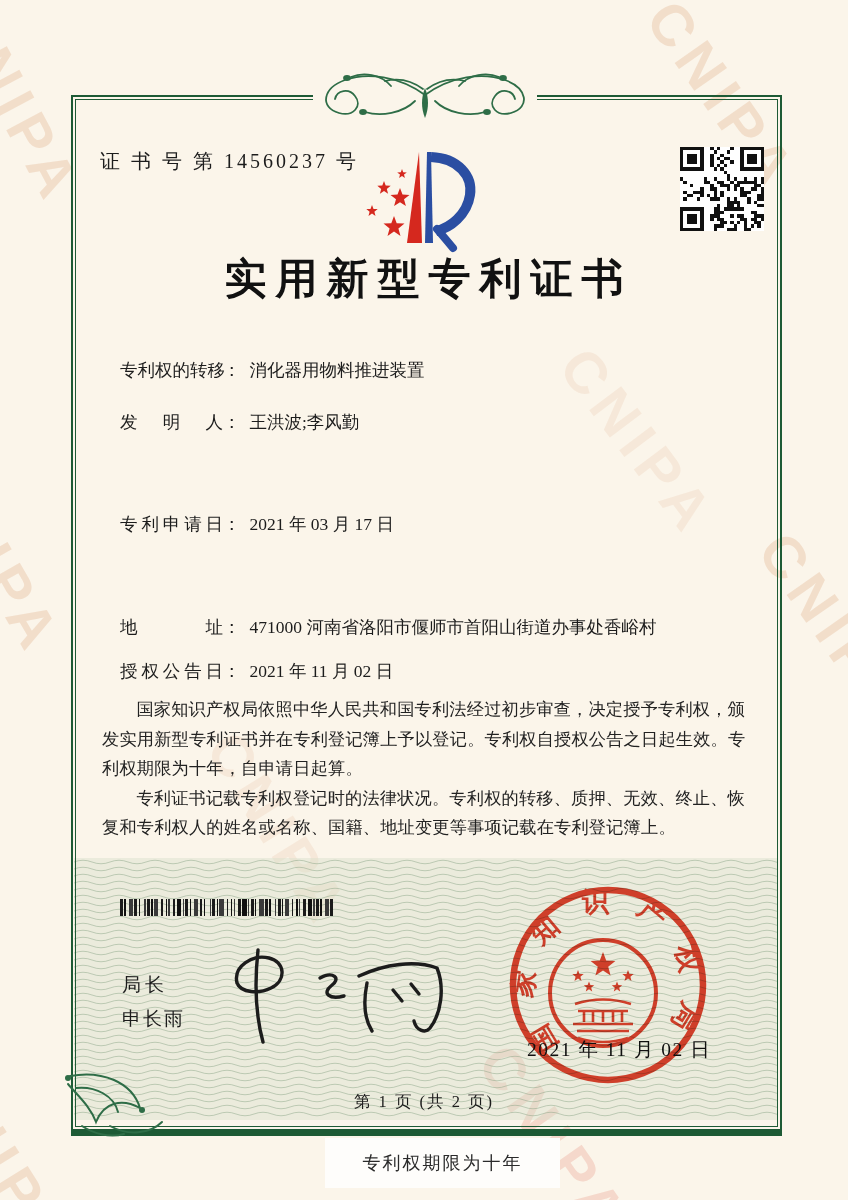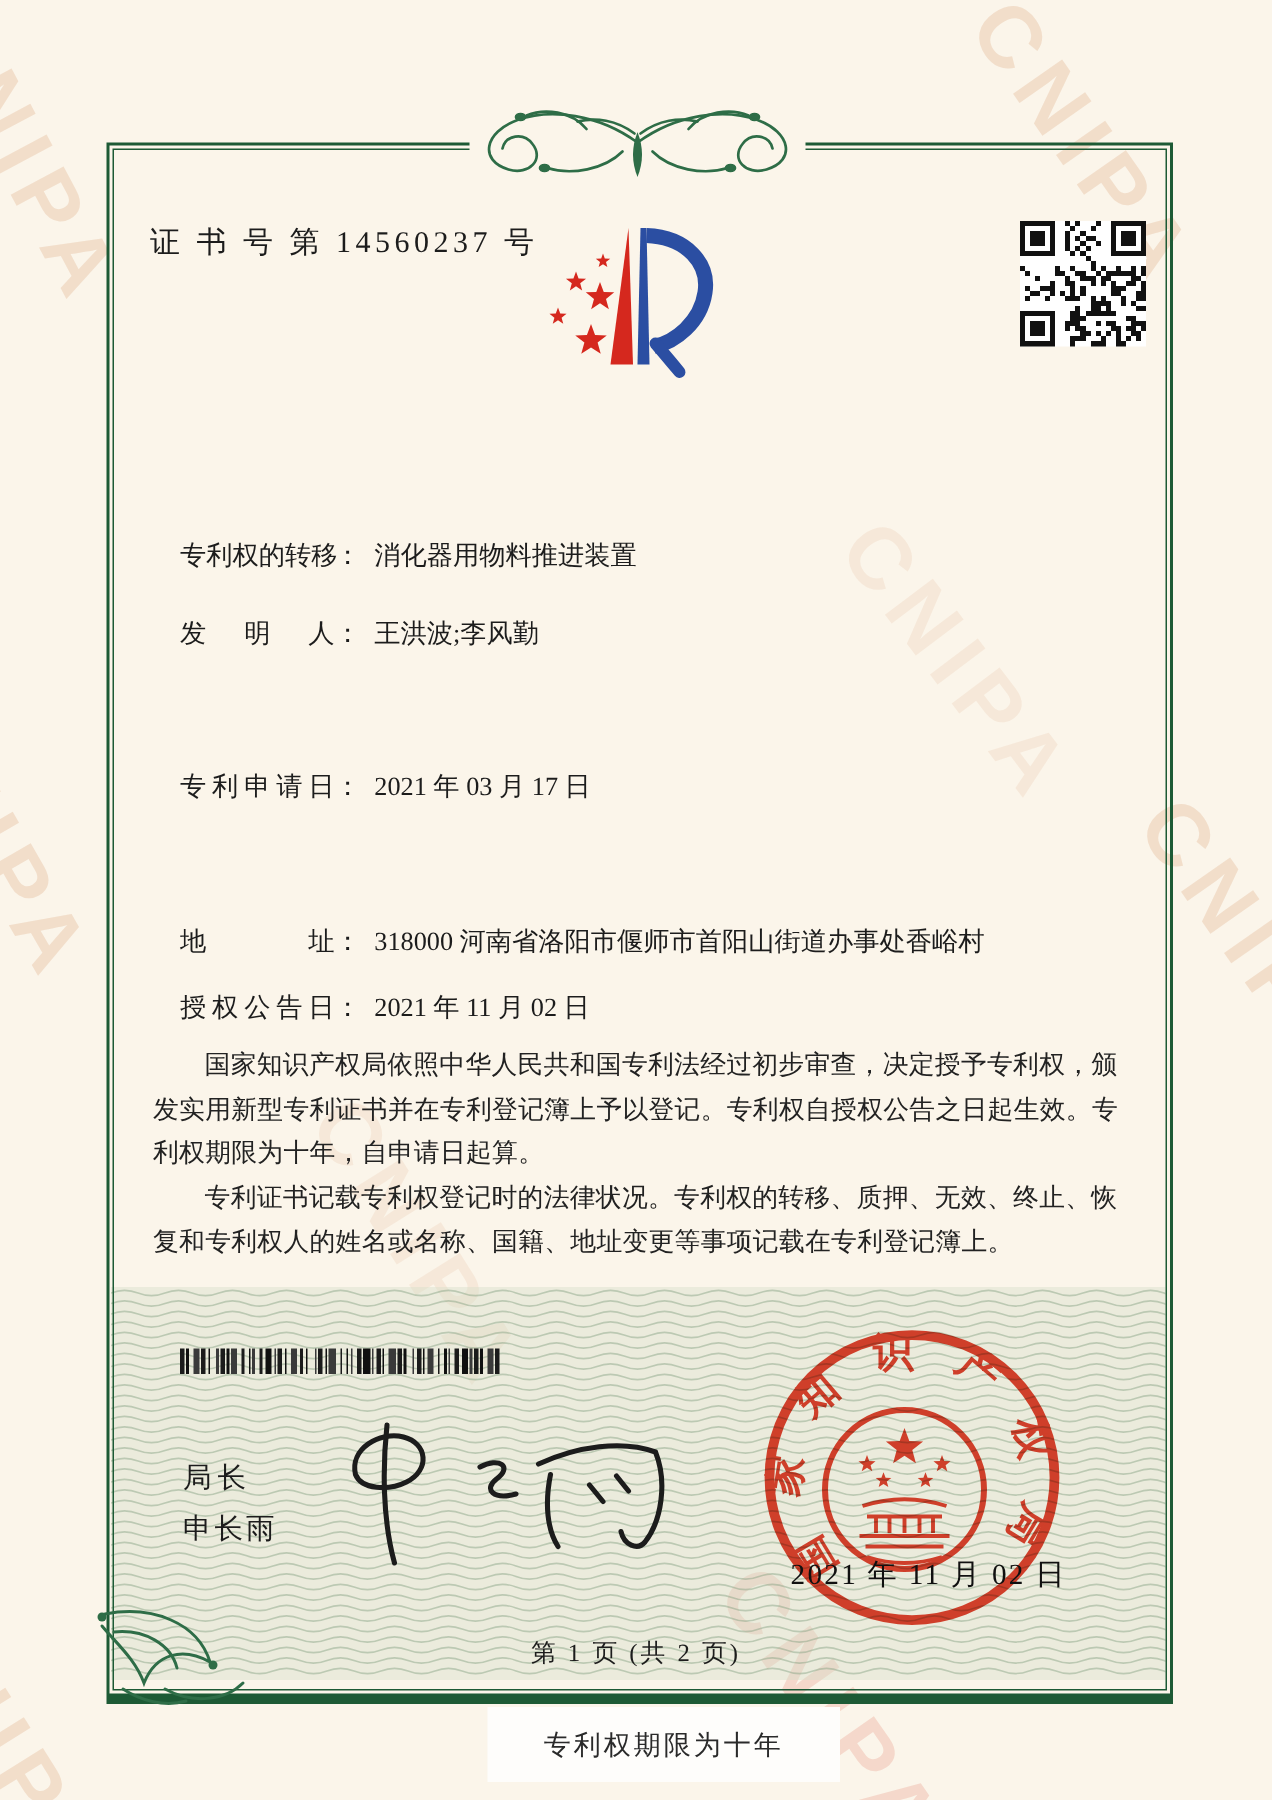--- a/index.html
+++ b/index.html
@@ -301,32 +301,33 @@
       <rect x="21" y="23" width="1" height="1" fill="#111"></rect>
       <rect x="23" y="23" width="1" height="1" fill="#111"></rect>
       <rect x="10" y="24" width="1" height="1" fill="#111"></rect>
       <rect x="14" y="24" width="1" height="1" fill="#111"></rect>
       <rect x="15" y="24" width="1" height="1" fill="#111"></rect>
       <rect x="16" y="24" width="1" height="1" fill="#111"></rect>
       <rect x="19" y="24" width="1" height="1" fill="#111"></rect>
       <rect x="20" y="24" width="1" height="1" fill="#111"></rect>
     </svg>
 
+  <div class="title">实用新型专利证书</div>
 
   <div class="row" style="top:358px">
     <span class="lbl">专利权的转移</span><span class="colon">：</span><span class="val">消化器用物料推进装置</span>
   </div>
   <div class="row" style="top:410px">
     <span class="lbl">发明人</span><span class="colon">：</span><span class="val">王洪波;李风勤</span>
   </div>
   <div class="row" style="top:512px">
     <span class="lbl">专利申请日</span><span class="colon">：</span><span class="val">2021 年 03 月 17 日</span>
   </div>
   <div class="row" style="top:615px">
-    <span class="lbl">地址</span><span class="colon">：</span><span class="val">318000 河南省洛阳市偃师市首阳山街道办事处香峪村</span>
+    <span class="lbl">地址</span><span class="colon">：</span><span class="val">471000 河南省洛阳市偃师市首阳山街道办事处香峪村</span>
   </div>
   <div class="row" style="top:659px">
     <span class="lbl">授权公告日</span><span class="colon">：</span><span class="val">2021 年 11 月 02 日</span>
   </div>
 
   <div class="paras">
     <p>国家知识产权局依照中华人民共和国专利法经过初步审查，决定授予专利权，颁发实用新型专利证书并在专利登记簿上予以登记。专利权自授权公告之日起生效。专利权期限为十年，自申请日起算。</p>
     <p>专利证书记载专利权登记时的法律状况。专利权的转移、质押、无效、终止、恢复和专利权人的姓名或名称、国籍、地址变更等事项记载在专利登记簿上。</p>
   </div>
 

